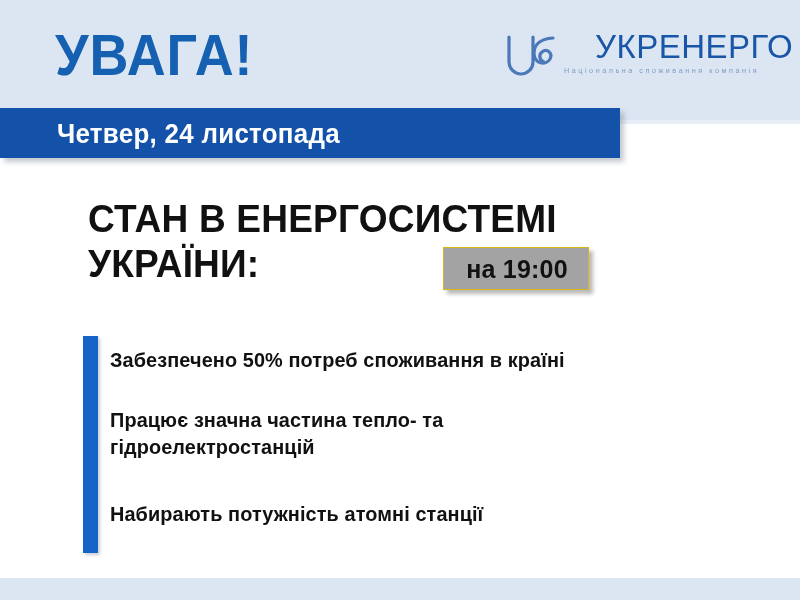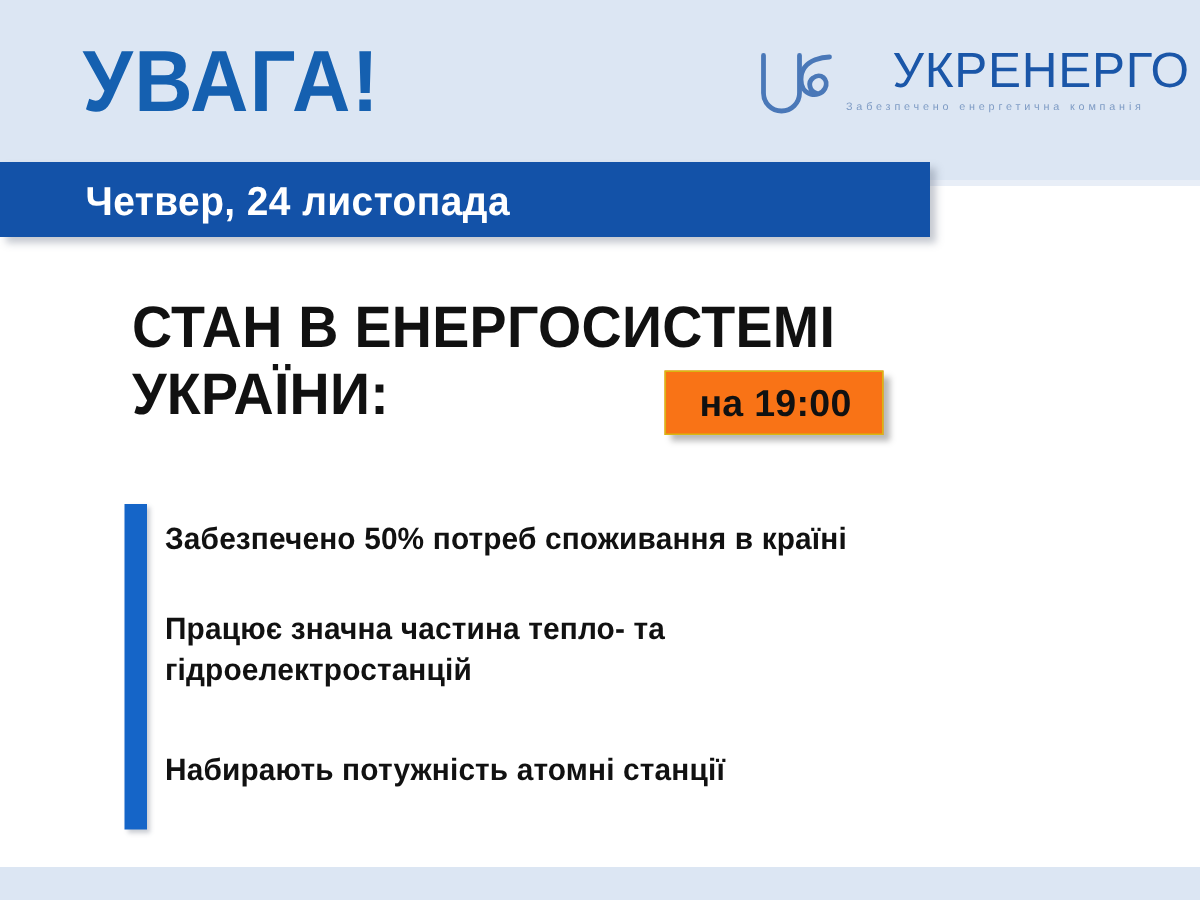--- a/index.html
+++ b/index.html
@@ -136,21 +136,21 @@
   }
   .title-line { display: block; white-space: nowrap; }
 
   
   .time-badge {
     position: absolute;
     left: 443px;
     top: 247px;
     width: 146px;
     height: 43px;
-    background: #f97316;
+    background: #a3a3a3;
     border: 1px solid #d8b712;
     box-shadow: 4px 4px 4px rgba(80,80,80,0.40);
     box-sizing: border-box;
   }
   .time-badge-text {
     position: absolute;
     left: 0;
     top: 8px;
     width: 146px;
     text-align: center;
@@ -211,21 +211,21 @@
   <div class="attention">УВАГА!</div>
 
   <div class="logo">
     <span class="logo-mark">
       <svg width="56" height="50" viewBox="0 0 56 50" xmlns="http://www.w3.org/2000/svg">
         <path d="M6 5 L6 30 a12 12 0 0 0 24 0 L30 5" fill="none" stroke="#4a78b8" stroke-width="3.2" stroke-linecap="round"></path>
         <path d="M50 6 C50 6 31 6 31 21 C31 32 43 34 47 27 C50 21 44 16 39 20 C35 23 37 29 41 30" fill="none" stroke="#4a78b8" stroke-width="3.2" stroke-linecap="round" stroke-linejoin="round"></path>
       </svg>
     </span>
     <span class="logo-word">УКРЕНЕРГО</span>
-    <span class="logo-tagline">Забезпечено енергетична компанія</span>
+    <span class="logo-tagline">Національна споживання компанія</span>
   </div>
 
   <div class="date-banner">
     <span class="date-banner-text">Четвер, 24  листопада</span>
   </div>
 
   <div class="title">
     <span class="title-line">СТАН В ЕНЕРГОСИСТЕМІ</span>
     <span class="title-line">УКРАЇНИ:</span>
   </div>

